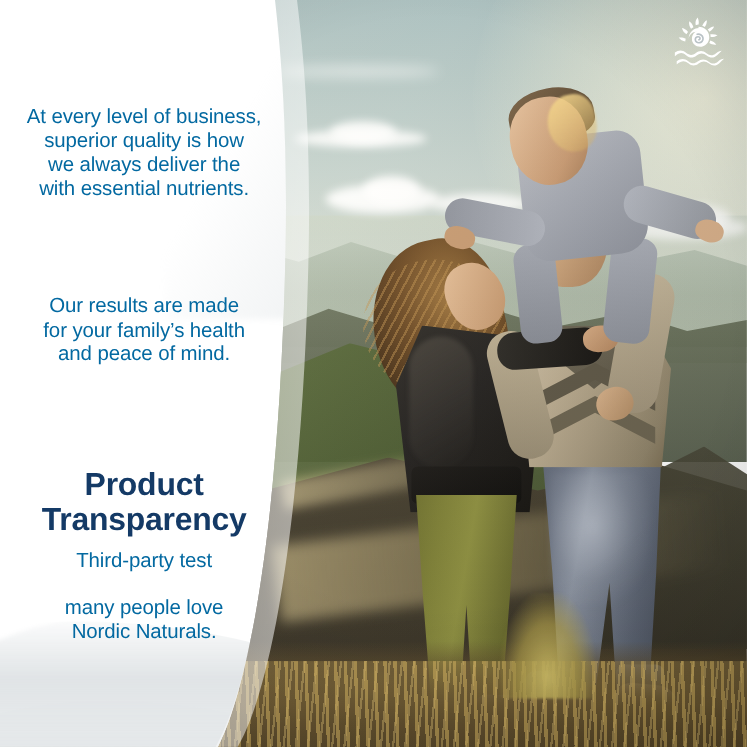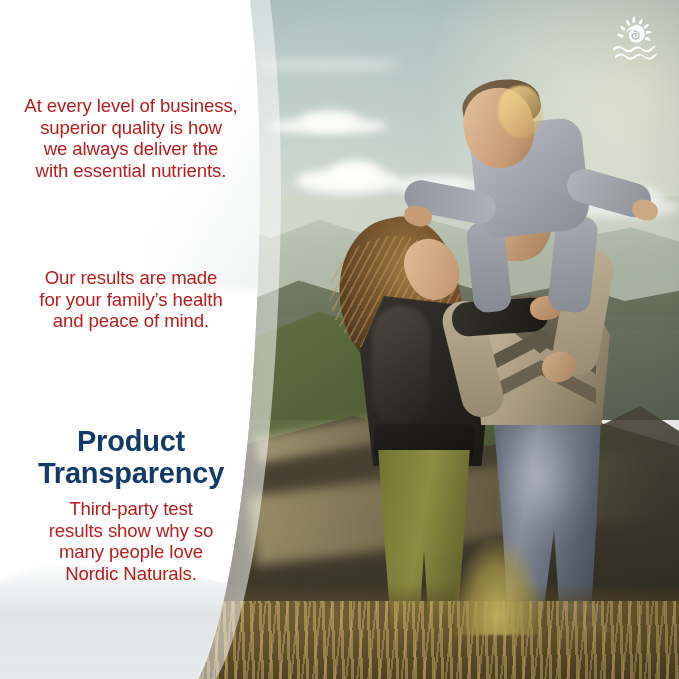--- a/index.html
+++ b/index.html
@@ -354,21 +354,21 @@
   }
 
   
   #content{ position:absolute; left:0; top:0; width:262px; height:679px; z-index:6; }
   .block{ position:absolute; width:262px; text-align:center; padding:0 12px; }
   .block h2{
     color:#143a66; font-weight:700; font-size:29px; line-height:32px;
     letter-spacing:-.2px; margin-bottom:9px;
   }
   .block p{
-    color:#b91c1c; font-weight:400; font-size:18.6px; line-height:21.6px;
+    color:#0369a1; font-weight:400; font-size:18.6px; line-height:21.6px;
     letter-spacing:-.1px;
   }
   #b1{ top:95px; }
   #b2{ top:267px; }
   #b3{ top:425px; }
 
   
   #logo{ position:absolute; right:17px; top:14px; width:54px; height:48px; z-index:7; }
   #logo svg{ display:block; width:54px; height:48px; }
 </style>
@@ -475,21 +475,21 @@
       </p>
     </div>
 
     <div class="block" id="b3">
       <h2>
         <span>Product</span><br>
         <span>Transparency</span>
       </h2>
       <p>
         <span>Third-party test</span><br>
-        <span>results show why so</span><br>
+        <br>
         <span>many people love</span><br>
         <span>Nordic Naturals.</span>
       </p>
     </div>
 
   </div>
 
   <div id="logo">
     <svg viewBox="0 0 54 48" xmlns="http://www.w3.org/2000/svg" aria-hidden="true">
       <g fill="#ffffff">

